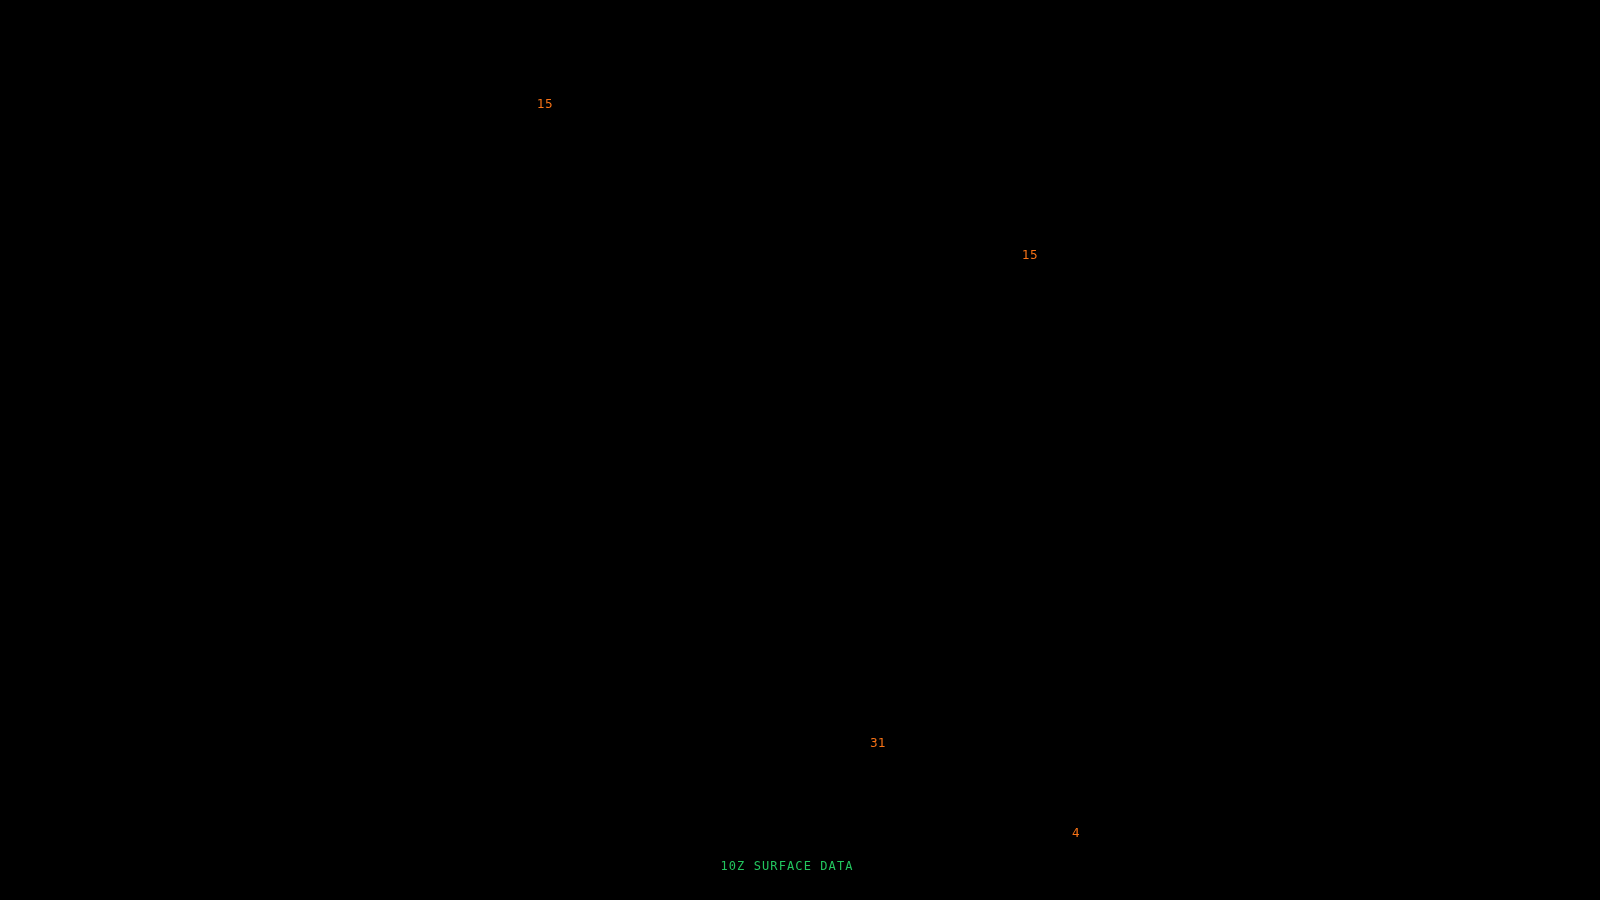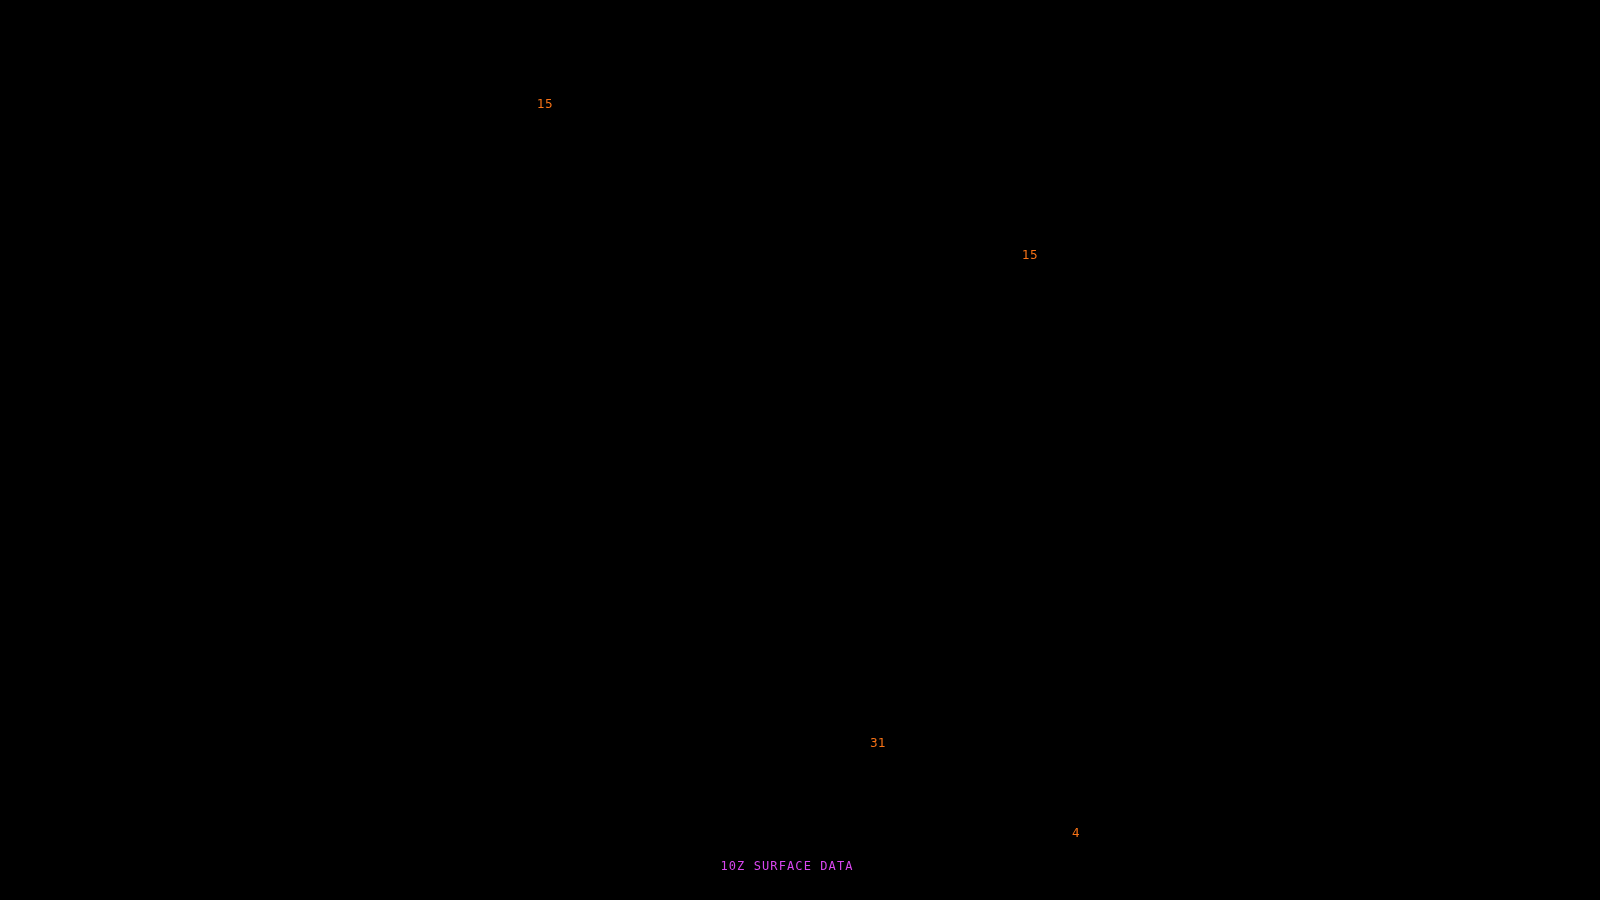--- a/index.html
+++ b/index.html
@@ -20,21 +20,21 @@
     color: #f97316;
     font-family: "DejaVu Sans", sans-serif;
     font-size: 12px;
     line-height: 12px;
     white-space: nowrap;
     transform: translate(-50%, -50%);
     letter-spacing: 0.3px;
   }
   .caption {
     position: absolute;
-    color: #d946ef;
+    color: #22c55e;
     font-family: "DejaVu Sans Mono", monospace;
     font-size: 12px;
     line-height: 12px;
     white-space: nowrap;
     transform: translate(-50%, -50%);
     letter-spacing: 1.1px;
   }
 </style>
 </head>
 <body>

